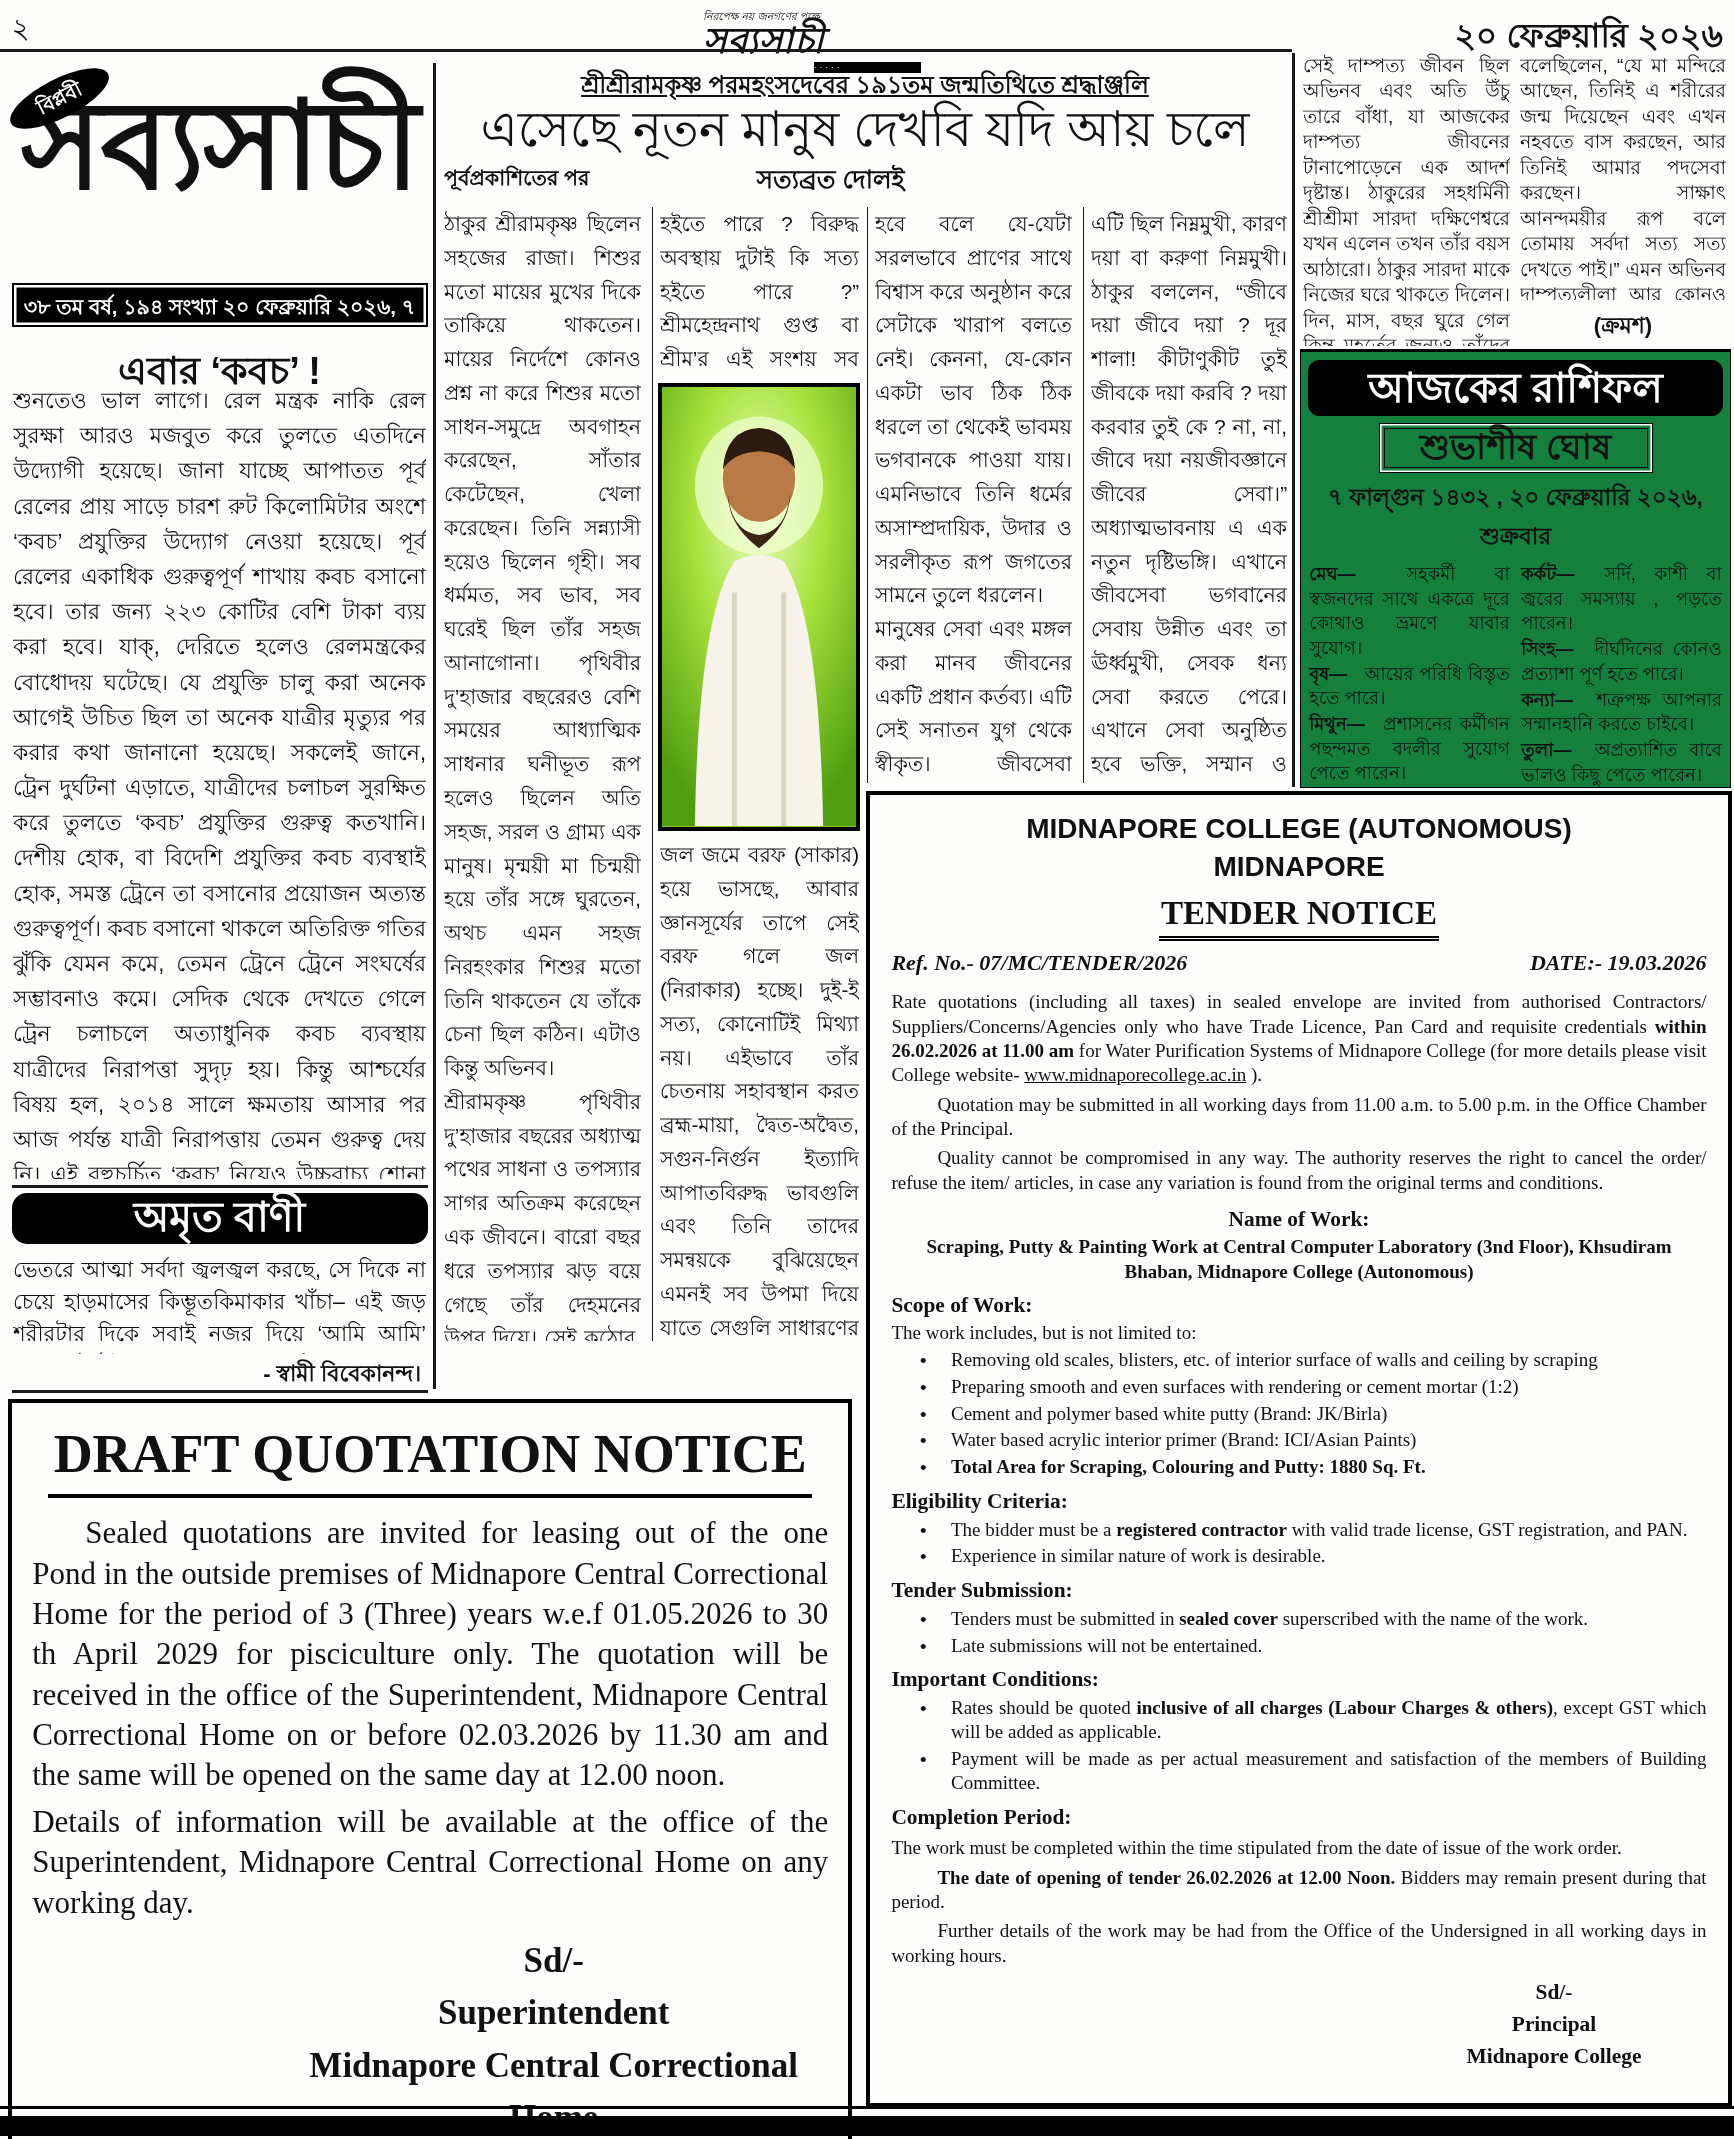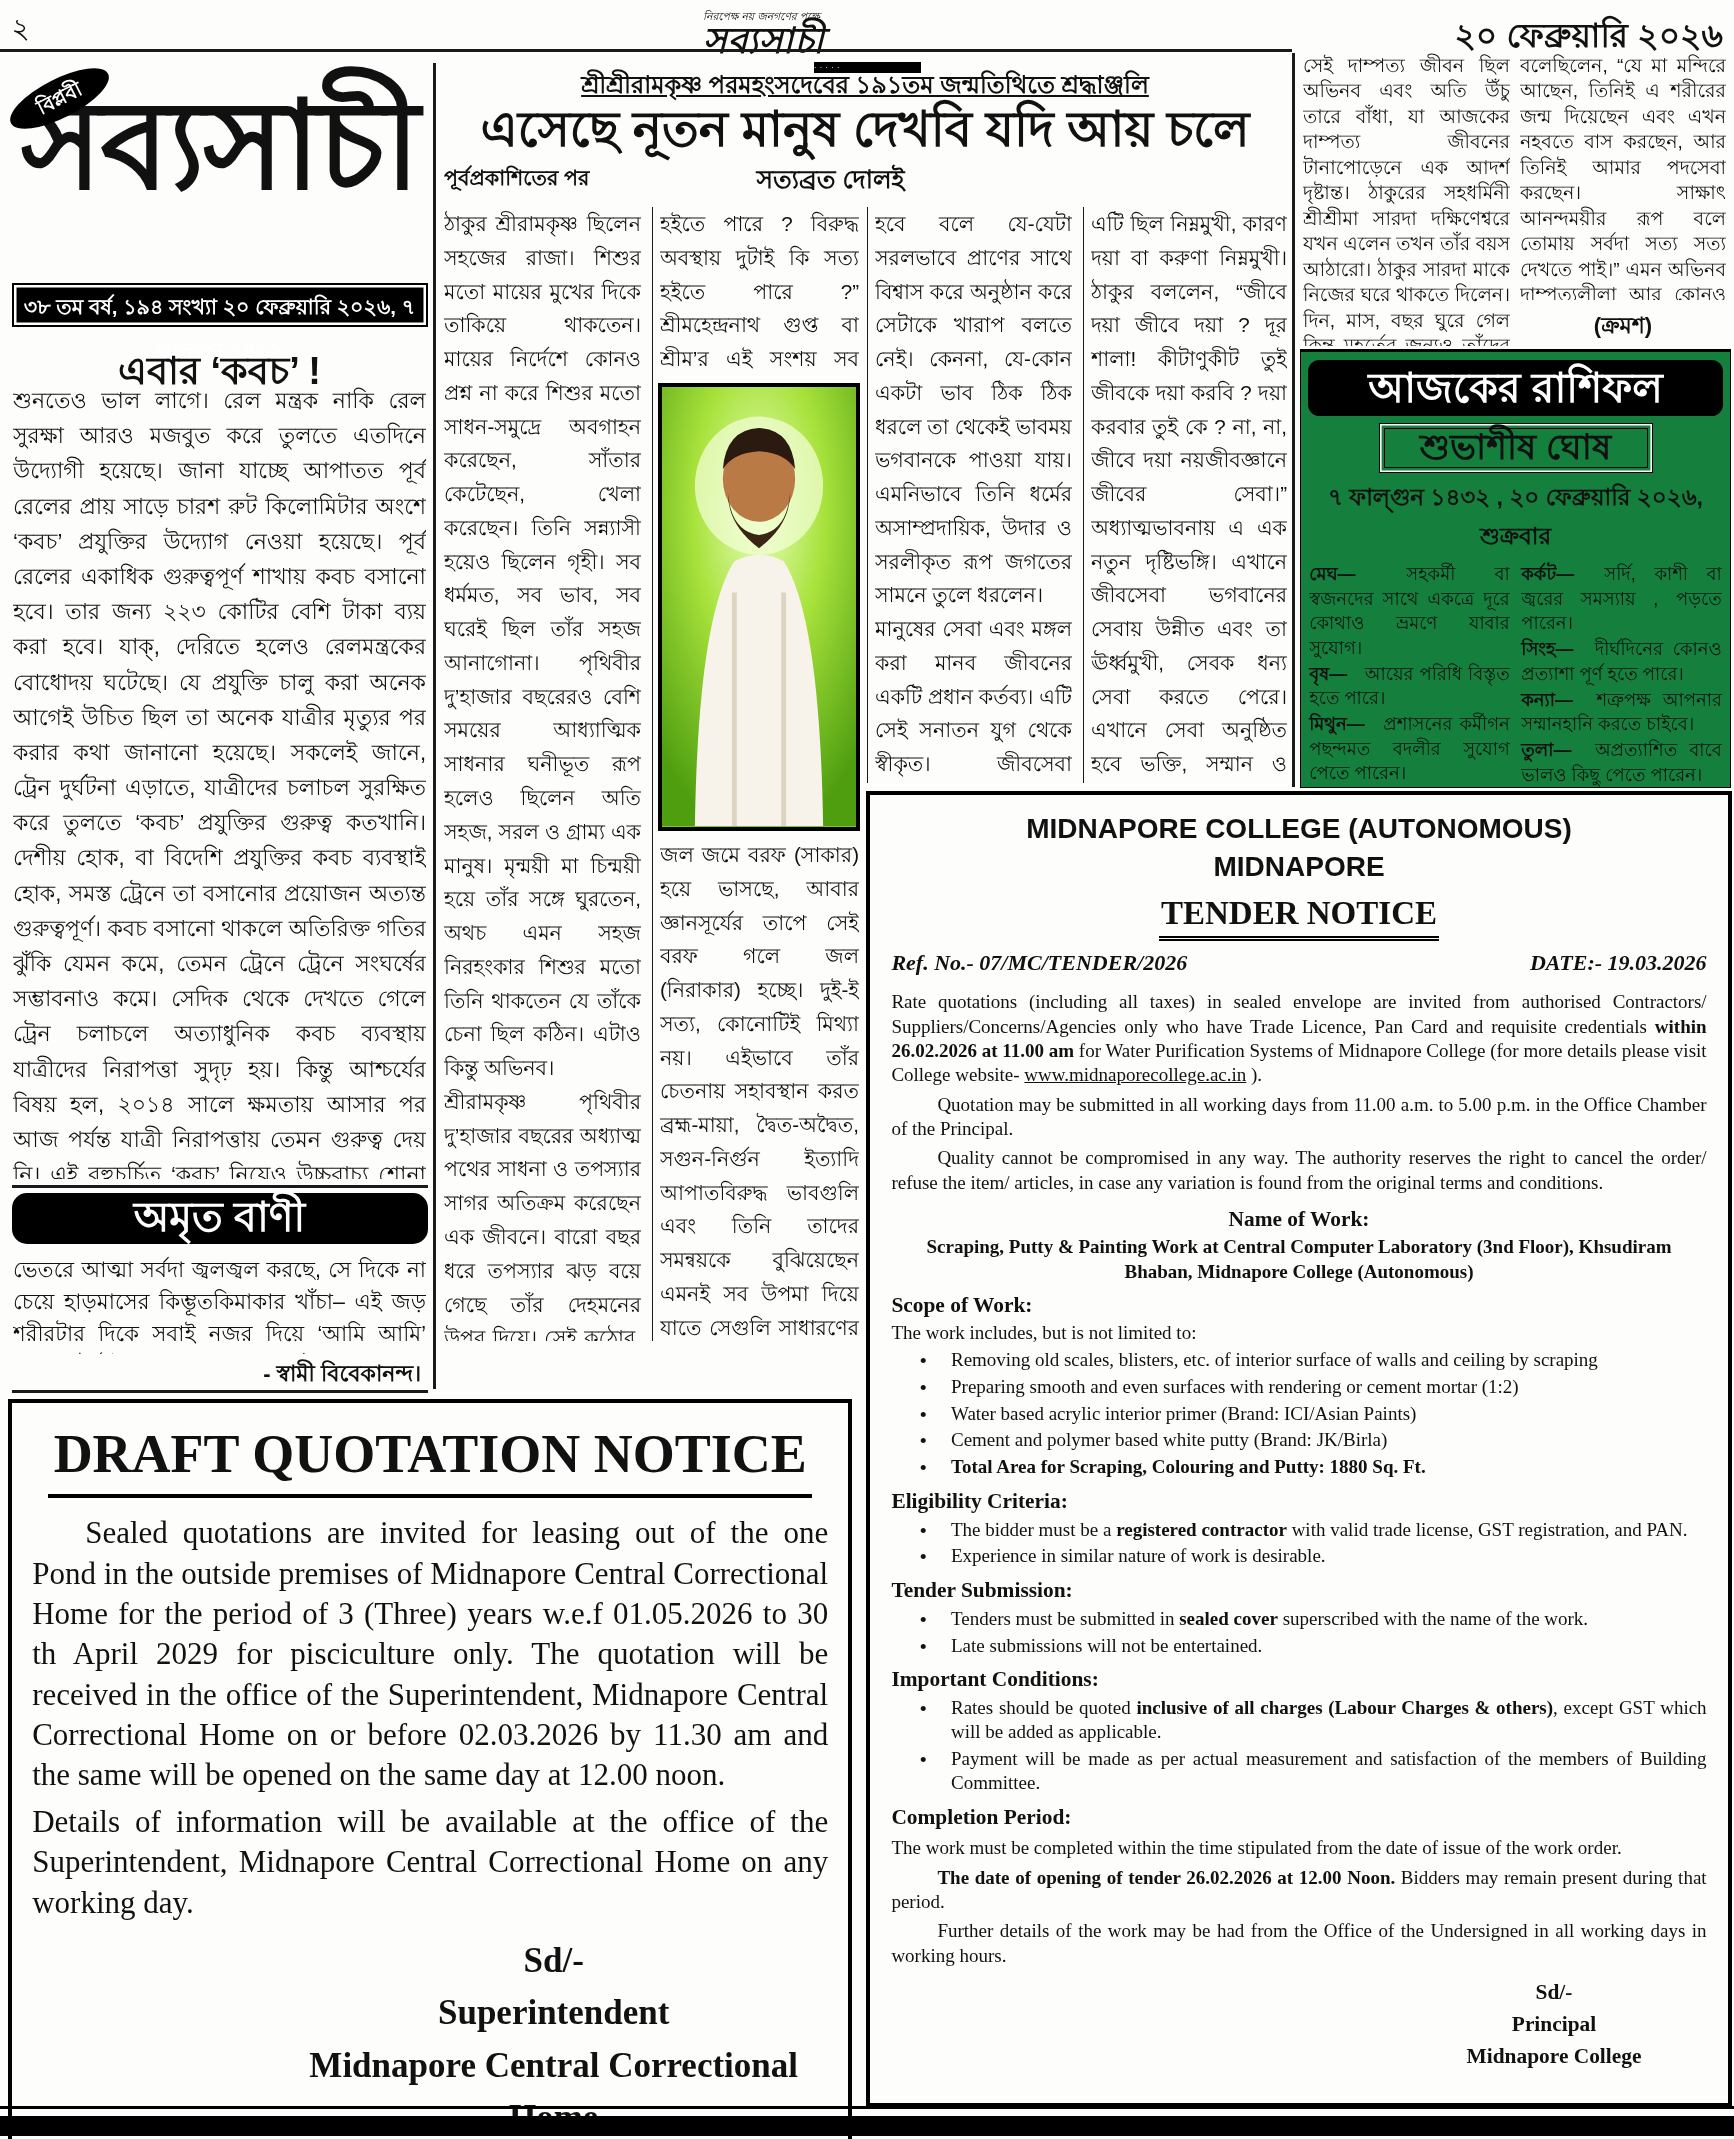--- a/index.html
+++ b/index.html
@@ -35,21 +35,21 @@
 
   #amrule1{left:11.5px;top:1185px;width:416px;height:3.3px;}
   #ambox{left:11.5px;top:1193px;width:416px;height:51px;background:#000;color:#fff;border-radius:15px;
          text-align:center;font-size:41px;font-weight:800;line-height:49px;}
   #amquote{left:13px;top:1254px;width:413px;height:100px;font-size:21.4px;line-height:1.5;}
   #amattr{left:13px;top:1356px;width:408px;text-align:right;font-size:22px;font-weight:700;}
   #amrule2{left:11.5px;top:1390px;width:416px;height:3.3px;}
 
   
   #kicker{left:444px;top:66px;width:842px;text-align:center;font-size:24px;font-weight:700;text-decoration:underline;}
-  #ahead{left:444px;top:92px;width:842px;text-align:center;font-size:49px;font-weight:700;}
+  #ahead{left:444px;top:92px;width:842px;text-align:center;font-size:49px;font-weight:400;}
   #leadin{left:444px;top:163px;width:214px;font-size:20.6px;font-weight:700;}
   #byline{left:699px;top:160px;width:263px;text-align:center;font-size:25px;font-weight:700;}
 
   .artcol{font-size:20.6px;line-height:1.64;}
   #c1{left:444px;top:207px;width:197px;height:1134px;}
   #c2a{left:660px;top:207px;width:199px;height:171px;}
   #photo{left:658px;top:383px;width:202px;height:448px;border:4.1px solid #000;box-sizing:border-box;background:#7ec820;}
   #c2b{left:660px;top:838px;width:199px;height:504px;}
   #c3{left:875px;top:207px;width:197px;height:573px;}
   #c4{left:1091px;top:207px;width:196px;height:573px;}
@@ -196,22 +196,22 @@
     <p class="just"><span>Rate quotations (including all taxes) in sealed envelope are invited from authorised Contractors/ Suppliers/Concerns/Agencies only who have Trade Licence, Pan Card and requisite credentials </span><span style="font-weight: 700;">within 26.02.2026 at 11.00 am</span><span> for Water Purification Systems of Midnapore College (for more details please visit College website- </span><span style="text-decoration: underline;">www.midnaporecollege.ac.in</span><span> ).</span></p>
     <p class="just ind">Quotation may be submitted in all working days from 11.00 a.m. to 5.00 p.m. in the Office Chamber of the Principal.</p>
     <p class="just ind">Quality cannot be compromised in any way. The authority reserves the right to cancel the order/ refuse the item/ articles, in case any variation is found from the original terms and conditions.</p>
     <div class="ctrb">Name of Work:</div>
     <div class="ctr b">Scraping, Putty &amp; Painting Work at Central Computer Laboratory (3nd Floor), Khsudiram Bhaban, Midnapore College (Autonomous)</div>
     <div class="lbl">Scope of Work:</div>
     <div>The work includes, but is not limited to:</div>
     <ul class="bl">
         <li>Removing old scales, blisters, etc. of interior surface of walls and ceiling by scraping</li>
         <li>Preparing smooth and even surfaces with rendering or cement mortar (1:2)</li>
+        <li>Cement and polymer based white putty (Brand: JK/Birla)</li>
         <li>Water based acrylic interior primer (Brand: ICI/Asian Paints)</li>
-        <li>Cement and polymer based white putty (Brand: JK/Birla)</li>
         <li><span style="font-weight: 700;">Total Area for Scraping, Colouring and Putty: 1880 Sq. Ft.</span></li>
       </ul>
     <div class="lbl">Eligibility Criteria:</div>
     <ul class="bl">
         <li><span>The bidder must be a </span><span style="font-weight: 700;">registered contractor</span><span> with valid trade license, GST registration, and PAN.</span></li>
         <li><span>Experience in similar nature of work is desirable.</span></li>
       </ul>
     <div class="lbl">Tender Submission:</div>
     <ul class="bl">
         <li><span>Tenders must be submitted in </span><span style="font-weight: 700;">sealed cover</span><span> superscribed with the name of the work.</span></li>

